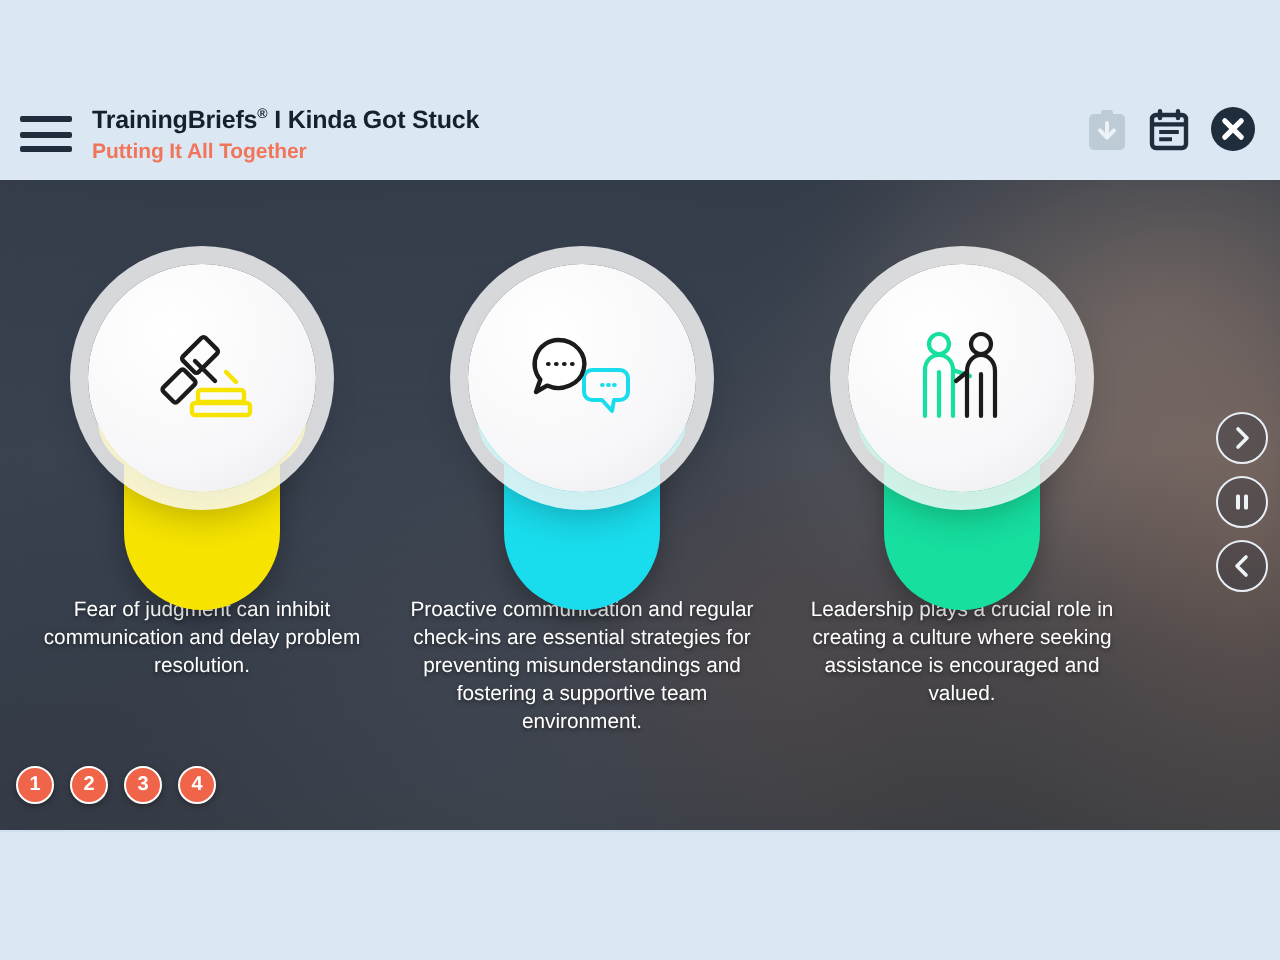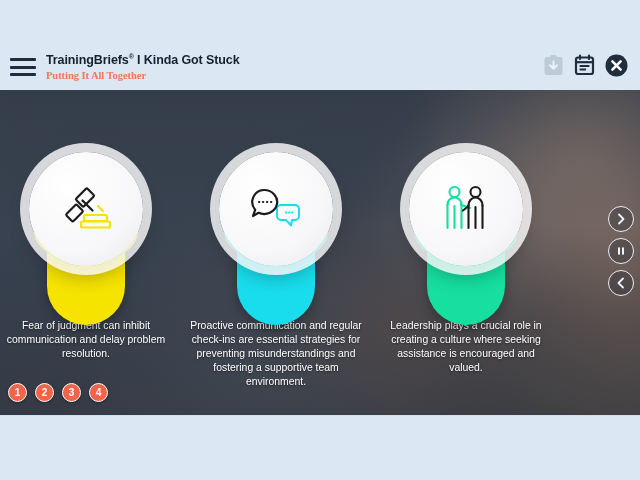--- a/index.html
+++ b/index.html
@@ -27,21 +27,21 @@
   .hamburger span{ display:block; height:3px; width:100%; background:#1f2d3d; border-radius:1px; }
 
   .title-block{ flex:1 1 auto; line-height:1.15; padding-top:1px; }
   .title-main{
     font-size:12.5px; font-weight:bold; color:#16212e; letter-spacing:-0.1px;
     white-space:nowrap;
   }
   .title-main sup{ font-size:7px; vertical-align:super; }
   .title-sub{
     font-size:10.5px; font-weight:bold; color:#f0755a; letter-spacing:-0.05px;
-    white-space:nowrap; margin-top:3px;font-family:Liberation Serif, serif;
+    white-space:nowrap; margin-top:3px;
   }
 
   .head-icons{ display:flex; align-items:center; gap:10px; margin-right:12px; flex:0 0 auto; }
   .hicon{ cursor:pointer; display:block; }
   .hicon.disabled{ opacity:.45; }
 
   
   .stage{
     position:absolute; left:0; top:90px; width:640px; height:325px;
     overflow:hidden;
@@ -60,22 +60,22 @@
     filter:blur(14px);
   }
   .stage-veil{
     position:absolute; inset:0;
     background:linear-gradient(180deg, rgba(40,48,60,.52) 0%, rgba(44,52,64,.30) 42%, rgba(38,46,58,.55) 100%);
   }
 
   
   .cards{
     position:absolute; left:0; top:0; width:567px; height:325px;
-    display:flex; justify-content:flex-start; align-items:flex-start;
-    gap:18px; padding-top:62px;
+    display:flex; justify-content:flex-end; align-items:flex-start;
+    gap:18px; padding-top:42px;
   }
   .card{ width:172px; display:flex; flex-direction:column; align-items:center; }
 
   .badge{ position:relative; width:130px; height:175px; }
   
   .stem{
     position:absolute; left:50%; transform:translateX(-50%);
     top:48px; width:78px; height:125px;
     border-radius:0 0 39px 39px;
     box-shadow:0 5px 12px rgba(0,0,0,.28);

